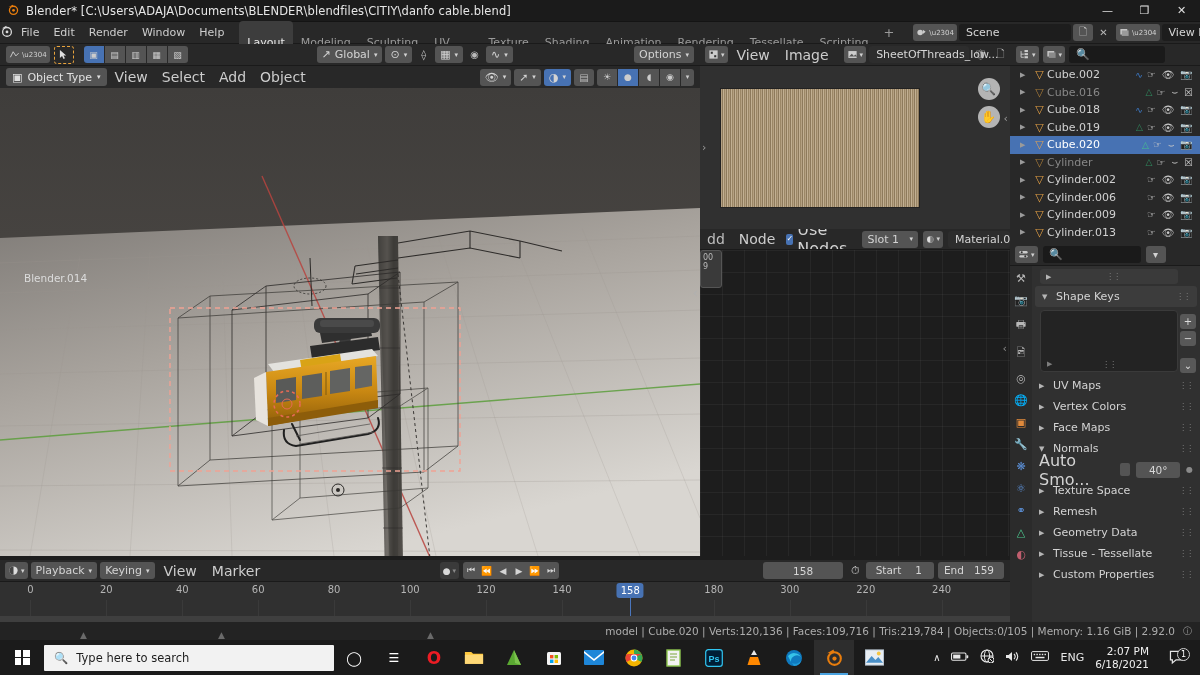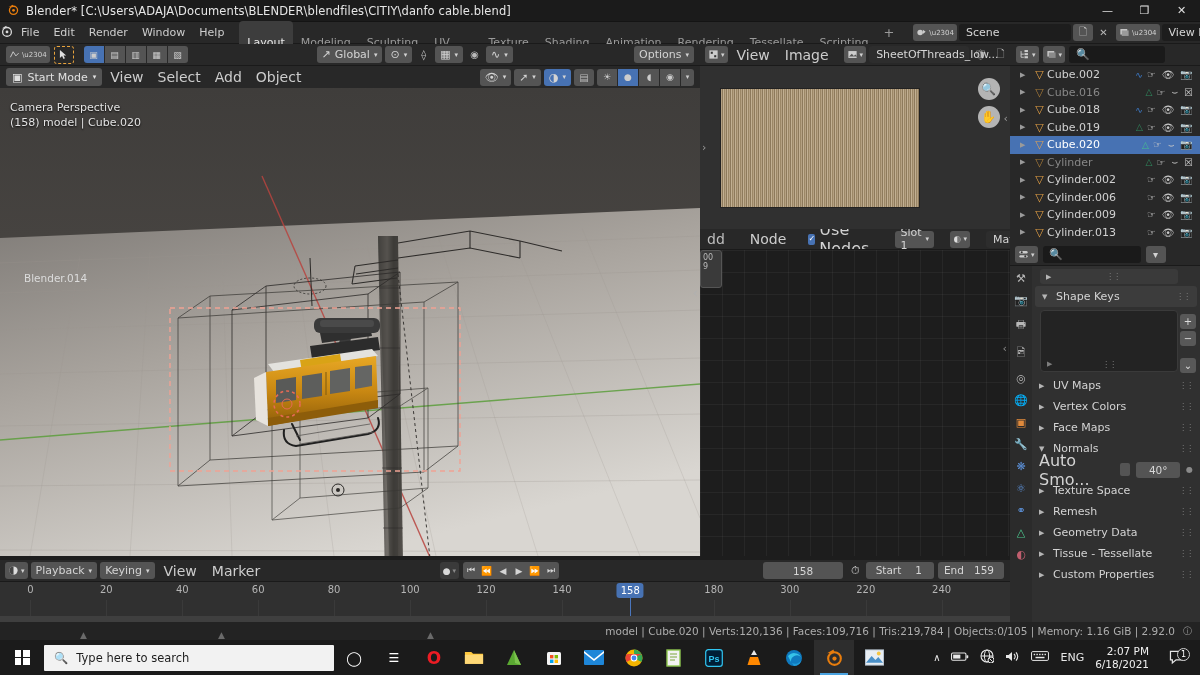--- a/index.html
+++ b/index.html
@@ -118,21 +118,21 @@
   .img-round-btn {
     position: absolute; right: 10px; width: 22px; height: 22px;
     border-radius: 50%; background: rgba(210,210,210,0.82);
     display:flex; align-items:center; justify-content:center;
     color:#2a2a2a; font-size:12px;
   }
 
   
   .shader-header {
     position: absolute; top: 229px; left: 700px; width: 310px; height: 21px;
-    background: #282828; display: flex; align-items: center; gap: 16px;
+    background: #282828; display: flex; align-items: center; gap: 5px;
     padding-left: 4px; border-bottom: 1px solid #1a1a1a; overflow: hidden;
   }
   .shader-body {
     position: absolute; top: 250px; left: 700px; width: 310px; height: 306px;
     background: #1d1d1d; overflow: hidden;
     background-image:
       linear-gradient(rgba(255,255,255,0.045) 1px, transparent 1px),
       linear-gradient(90deg, rgba(255,255,255,0.045) 1px, transparent 1px);
     background-size: 22px 22px;
   }
@@ -420,21 +420,21 @@
     </div>
     <div class="dd" style="margin-left:auto;margin-right:6px">
       <span>Options</span>
       <span style="font-size:7px">▾</span>
     </div>
   </div>
 
   <div class="vp-header">
     <div class="mode-dd">
       <span>▣</span>
-      <span>Start Mode</span>
+      <span>Object Type</span>
       <span style="font-size:7px">▾</span>
     </div>
     <div class="hdr-menu">View</div>
     <div class="hdr-menu">Select</div>
     <div class="hdr-menu">Add</div>
     <div class="hdr-menu">Object</div>
 
     <div style="margin-left:auto;display:flex;align-items:center;gap:3px;padding-right:6px">
       <div class="dd">
         <span>👁</span>
@@ -600,24 +600,20 @@
           <path d="M296 348 L370 336"></path>
           <path d="M300 356 L374 344"></path>
         </g>
 
         <circle cx="287" cy="316" r="13" fill="none" stroke="#e66a55" stroke-width="1.6" stroke-dasharray="3 3"></circle>
         <circle cx="287" cy="316" r="5" fill="none" stroke="#e66a55" stroke-width="1"></circle>
       </g>
 
       <rect x="170" y="220" width="290" height="163" fill="none" stroke="#f0a294" stroke-width="1.4" stroke-dasharray="5 4"></rect>
     </svg>
-    <div class="vp-overlay-text">
-      <div>Camera Perspective</div>
-      <div>(158) model | Cube.020</div>
-    </div>
     <div class="vp-side-arrow">‹</div>
   </div>
 
   <div class="imgeditor-header">
     <div class="icon-btn">
       <svg width="11" height="11" viewBox="0 0 16 16">
           <rect x="2" y="2" width="12" height="12" fill="#ccc"></rect>
           <rect x="4" y="4" width="3" height="3" fill="#333"></rect>
           <rect x="9" y="9" width="3" height="3" fill="#333"></rect>
         </svg>

